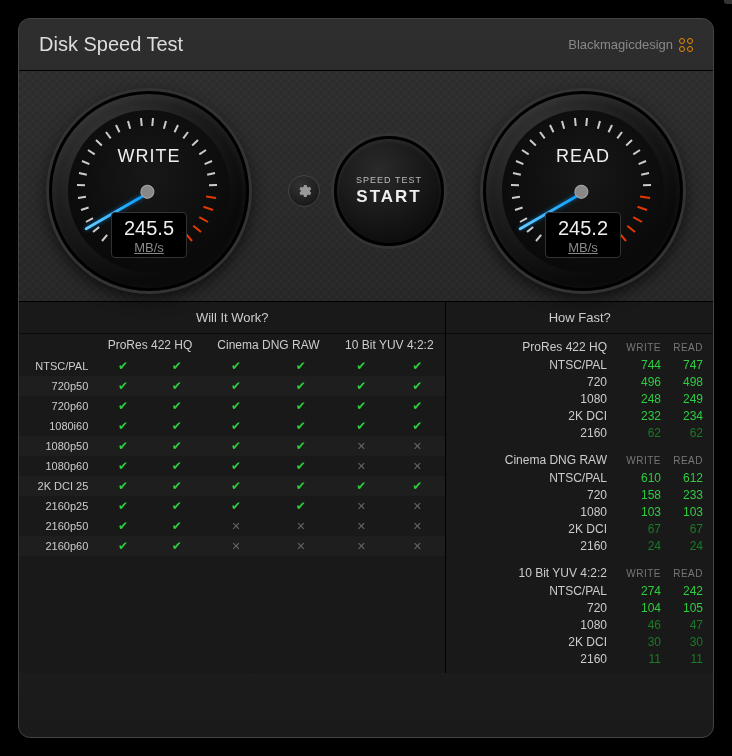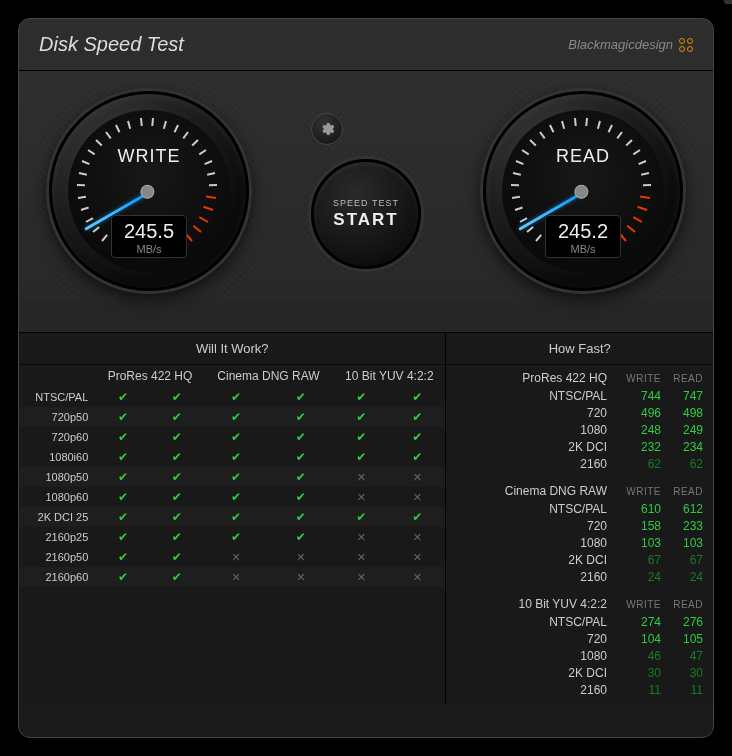--- a/index.html
+++ b/index.html
@@ -35,21 +35,20 @@
   align-items: center;
   justify-content: center;
   cursor: pointer;
 }
 .header {
   padding: 14px 20px;
   display: flex;
   justify-content: space-between;
   align-items: center;
   border-bottom: 1px solid #000;
-  font-style: italic;
 }
 .title {
   font-size: 20px;
   font-weight: 300;
   color: #ddd;
 }
 .brand {
   display: flex;
   align-items: center;
   gap: 6px;
@@ -154,27 +153,28 @@
   padding: 4px 12px 2px;
   text-align: center;
   min-width: 72px;
 }
 .readout-val {
   font-size: 20px;
   font-weight: 400;
   color: #eee;
 }
 .readout-unit {
-  font-size: 11px;
+  font-size: 13px;
   color: #888;
+  text-decoration: underline;
 }
 .center-col {
   display: flex;
-  flex-direction: column;
-  align-items: flex-start;
+  flex-direction: row;
+  align-items: center;
   gap: 14px;
 }
 .gear-btn {
   width: 32px; height: 32px;
   border-radius: 50%;
   background: radial-gradient(circle at 40% 30%, #333, #111);
   border: 1px solid #444;
   display: flex; align-items: center; justify-content: center;
   cursor: pointer;
 }
@@ -189,21 +189,20 @@
   align-items: center; justify-content: center;
   cursor: pointer;
   text-align: center;
 }
 .start-btn .line1 { font-size: 9px; letter-spacing: 1px; color: #bbb; margin-bottom: 2px; }
 .start-btn .line2 { font-size: 17px; font-weight: 700; letter-spacing: 2px; color: #eee; }
 
 .panels {
   display: flex;
   border-top: 1px solid #000;
-  margin-top: 31px;
 }
 .panel {
   flex: 1;
   background: #191919;
 }
 .panel + .panel { border-left: 1px solid #000; }
 .panel-title {
   font-size: 13px;
   text-align: center;
   padding: 8px 0;
@@ -547,21 +546,21 @@
           </div>
           <div class="hf-section">
             <div class="hf-head">
               <div class="name">10 Bit YUV 4:2:2</div>
               <div class="col">WRITE</div>
               <div class="col">READ</div>
             </div>
             <div class="hf-row">
               <div class="name">NTSC/PAL</div>
               <div class="val">274</div>
-              <div class="val">276</div>
+              <div class="val">242</div>
             </div>
             <div class="hf-row">
               <div class="name">720</div>
               <div class="val">104</div>
               <div class="val">105</div>
             </div>
             <div class="hf-row">
               <div class="name">1080</div>
               <div class="val dim">46</div>
               <div class="val dim">47</div>

